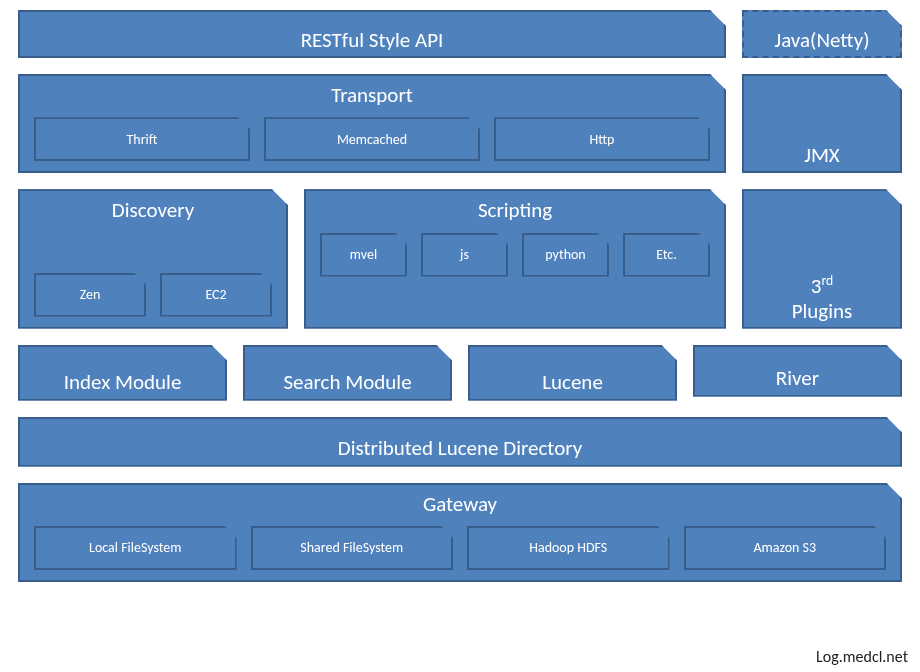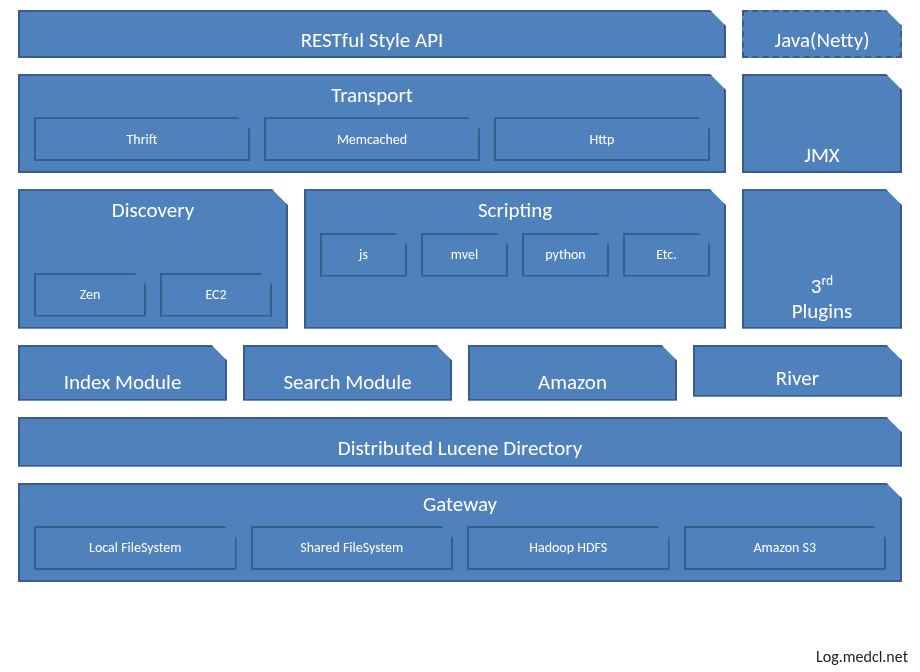--- a/index.html
+++ b/index.html
@@ -110,43 +110,43 @@
     <div class="box snip" style="width:270px;gap:40px;">
       <div class="title">Discovery</div>
       <div class="children">
         <div class="child snip-sm">Zen</div>
         <div class="child snip-sm">EC2</div>
       </div>
     </div>
     <div class="box snip" style="flex:1;">
       <div class="title">Scripting</div>
       <div class="children">
+        <div class="child snip-sm">mvel</div>
         <div class="child snip-sm">js</div>
-        <div class="child snip-sm">mvel</div>
         <div class="child snip-sm">python</div>
         <div class="child snip-sm">Etc.</div>
       </div>
     </div>
     <div class="box snip center-v" style="width:160px;">
       <div class="title" style="line-height:1.2;">
         <span>3</span><sup>rd</sup><br>
         <span>Plugins</span>
       </div>
     </div>
   </div>
 
   <div class="row">
     <div class="box snip center-v" style="flex:1; height:56px;">
       <div class="title">Index Module</div>
     </div>
     <div class="box snip center-v" style="flex:1; height:56px;">
       <div class="title">Search Module</div>
     </div>
     <div class="box snip center-v" style="flex:1; height:56px;">
-      <div class="title">Amazon</div>
+      <div class="title">Lucene</div>
     </div>
     <div class="box snip center-v" style="flex:1; height:52px;">
       <div class="title">River</div>
     </div>
   </div>
 
   <div class="row">
     <div class="box snip center-v" style="flex:1; height:50px;">
       <div class="title">Distributed Lucene Directory</div>
     </div>

